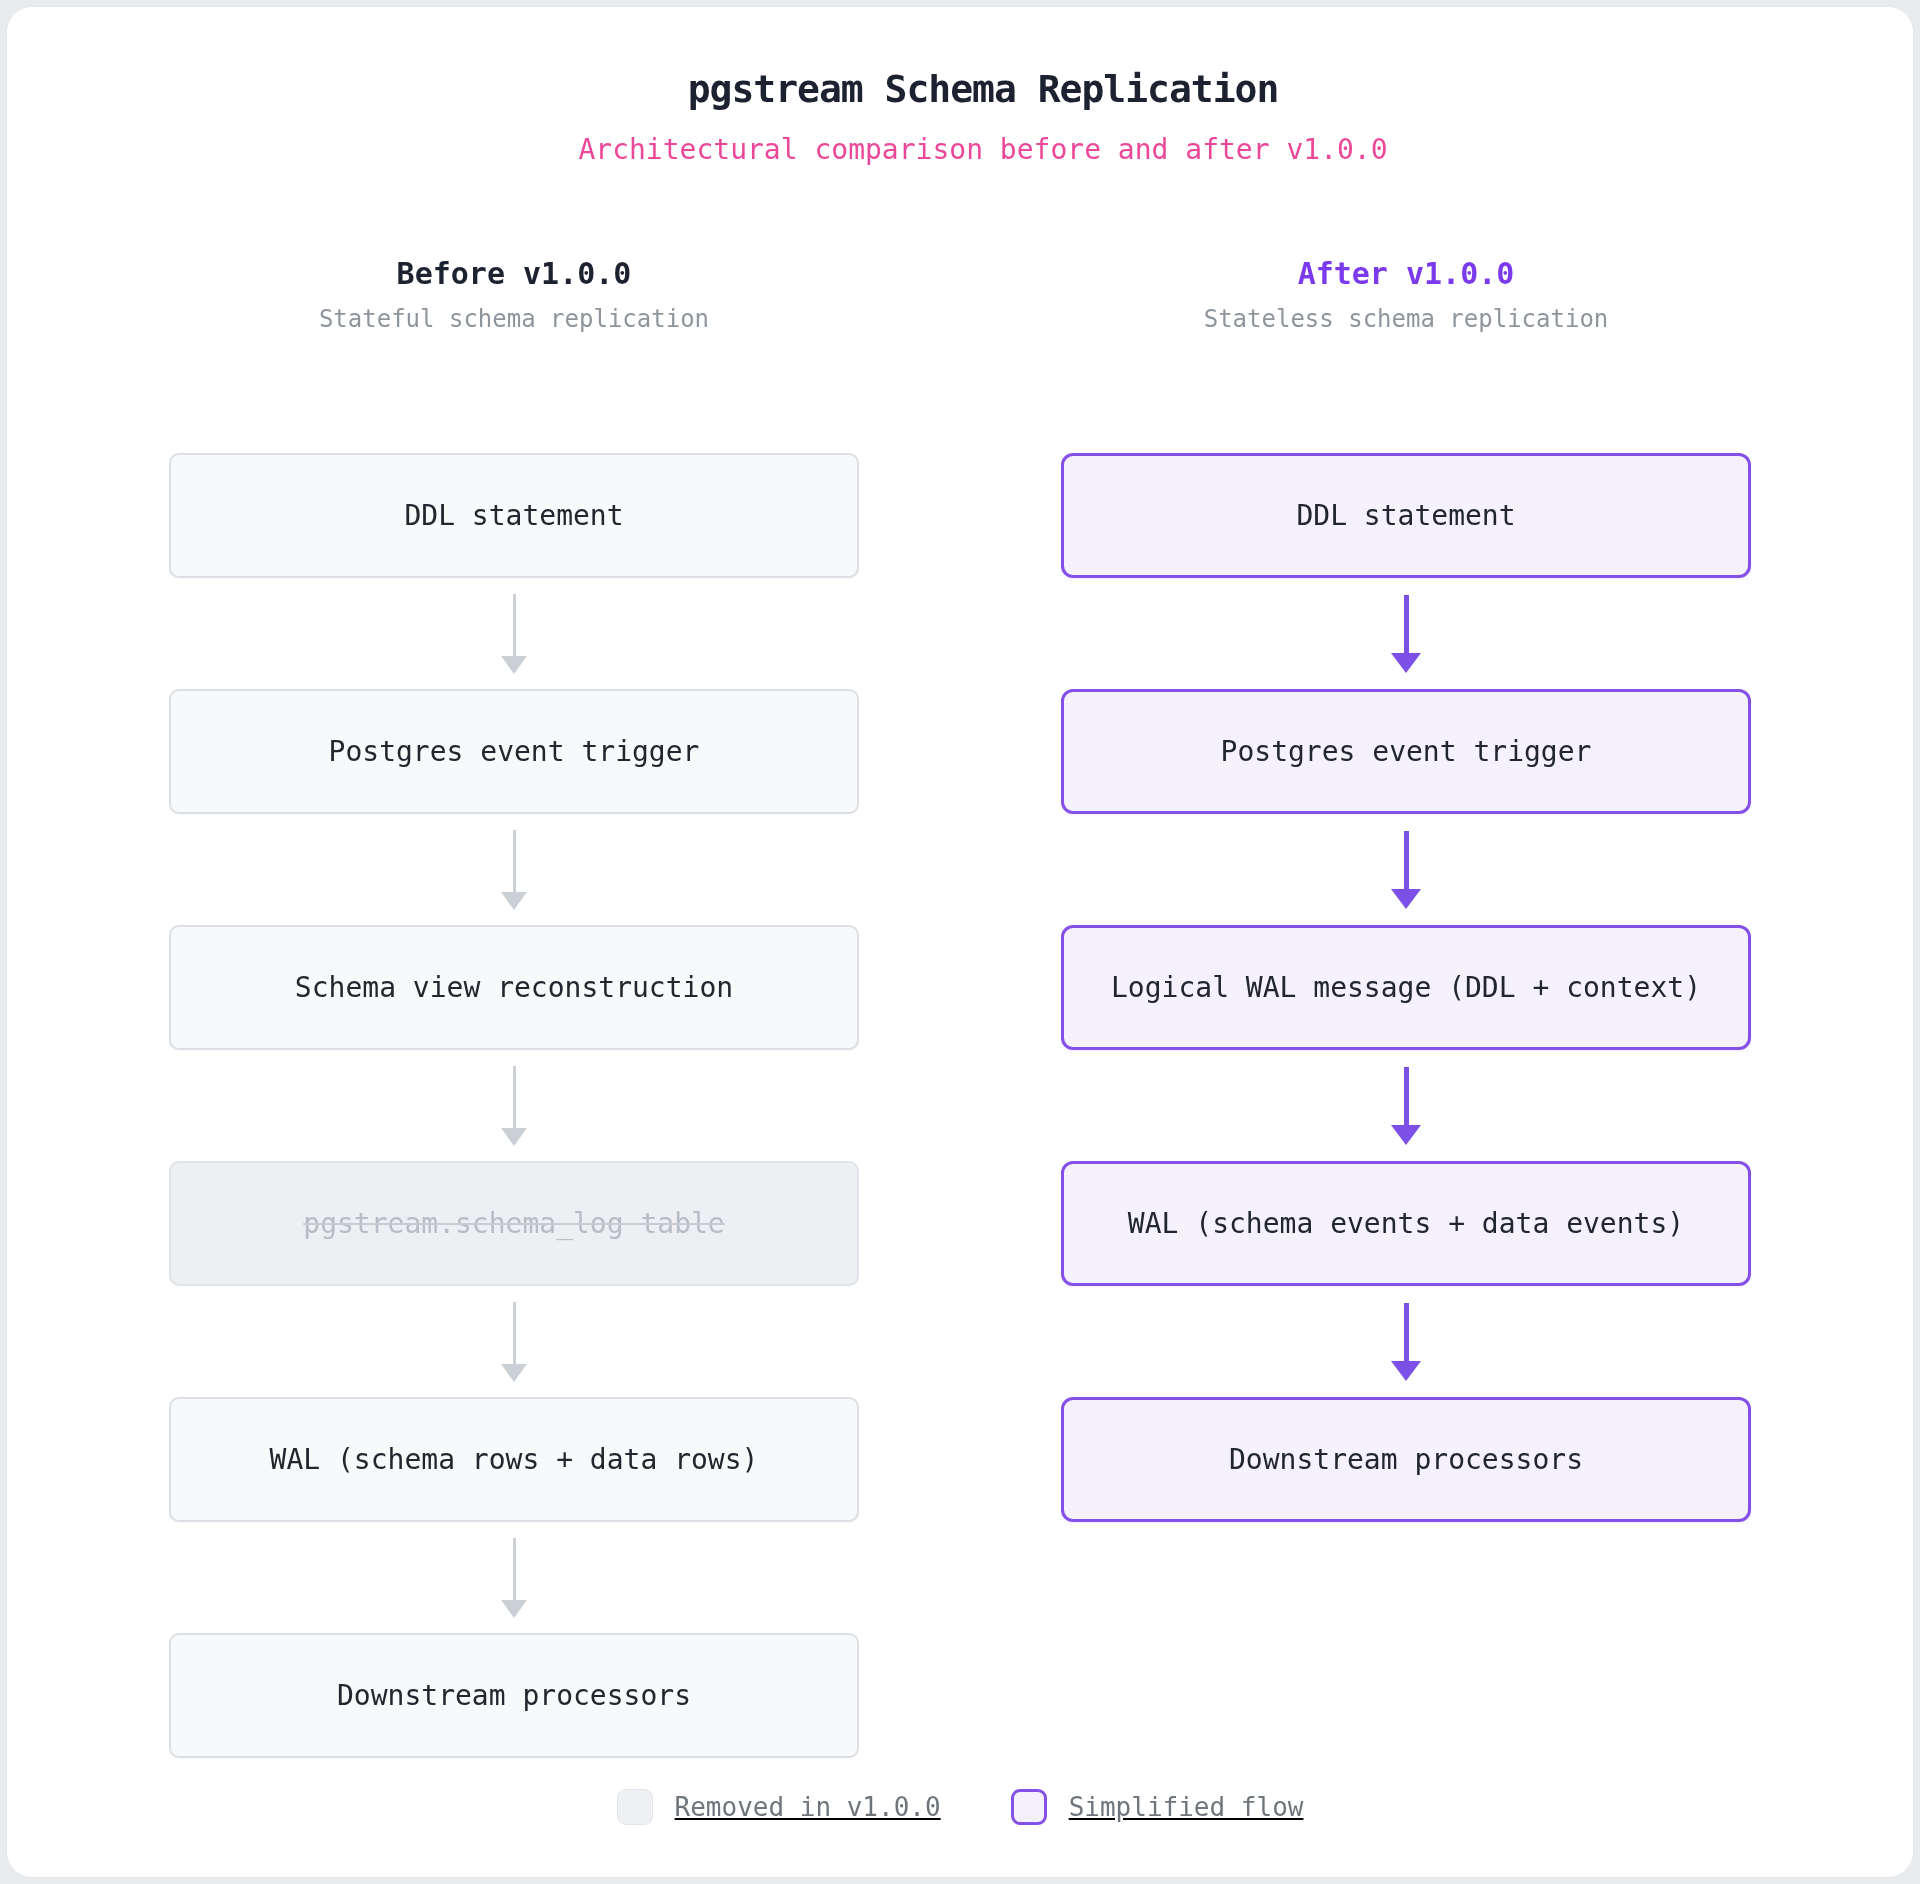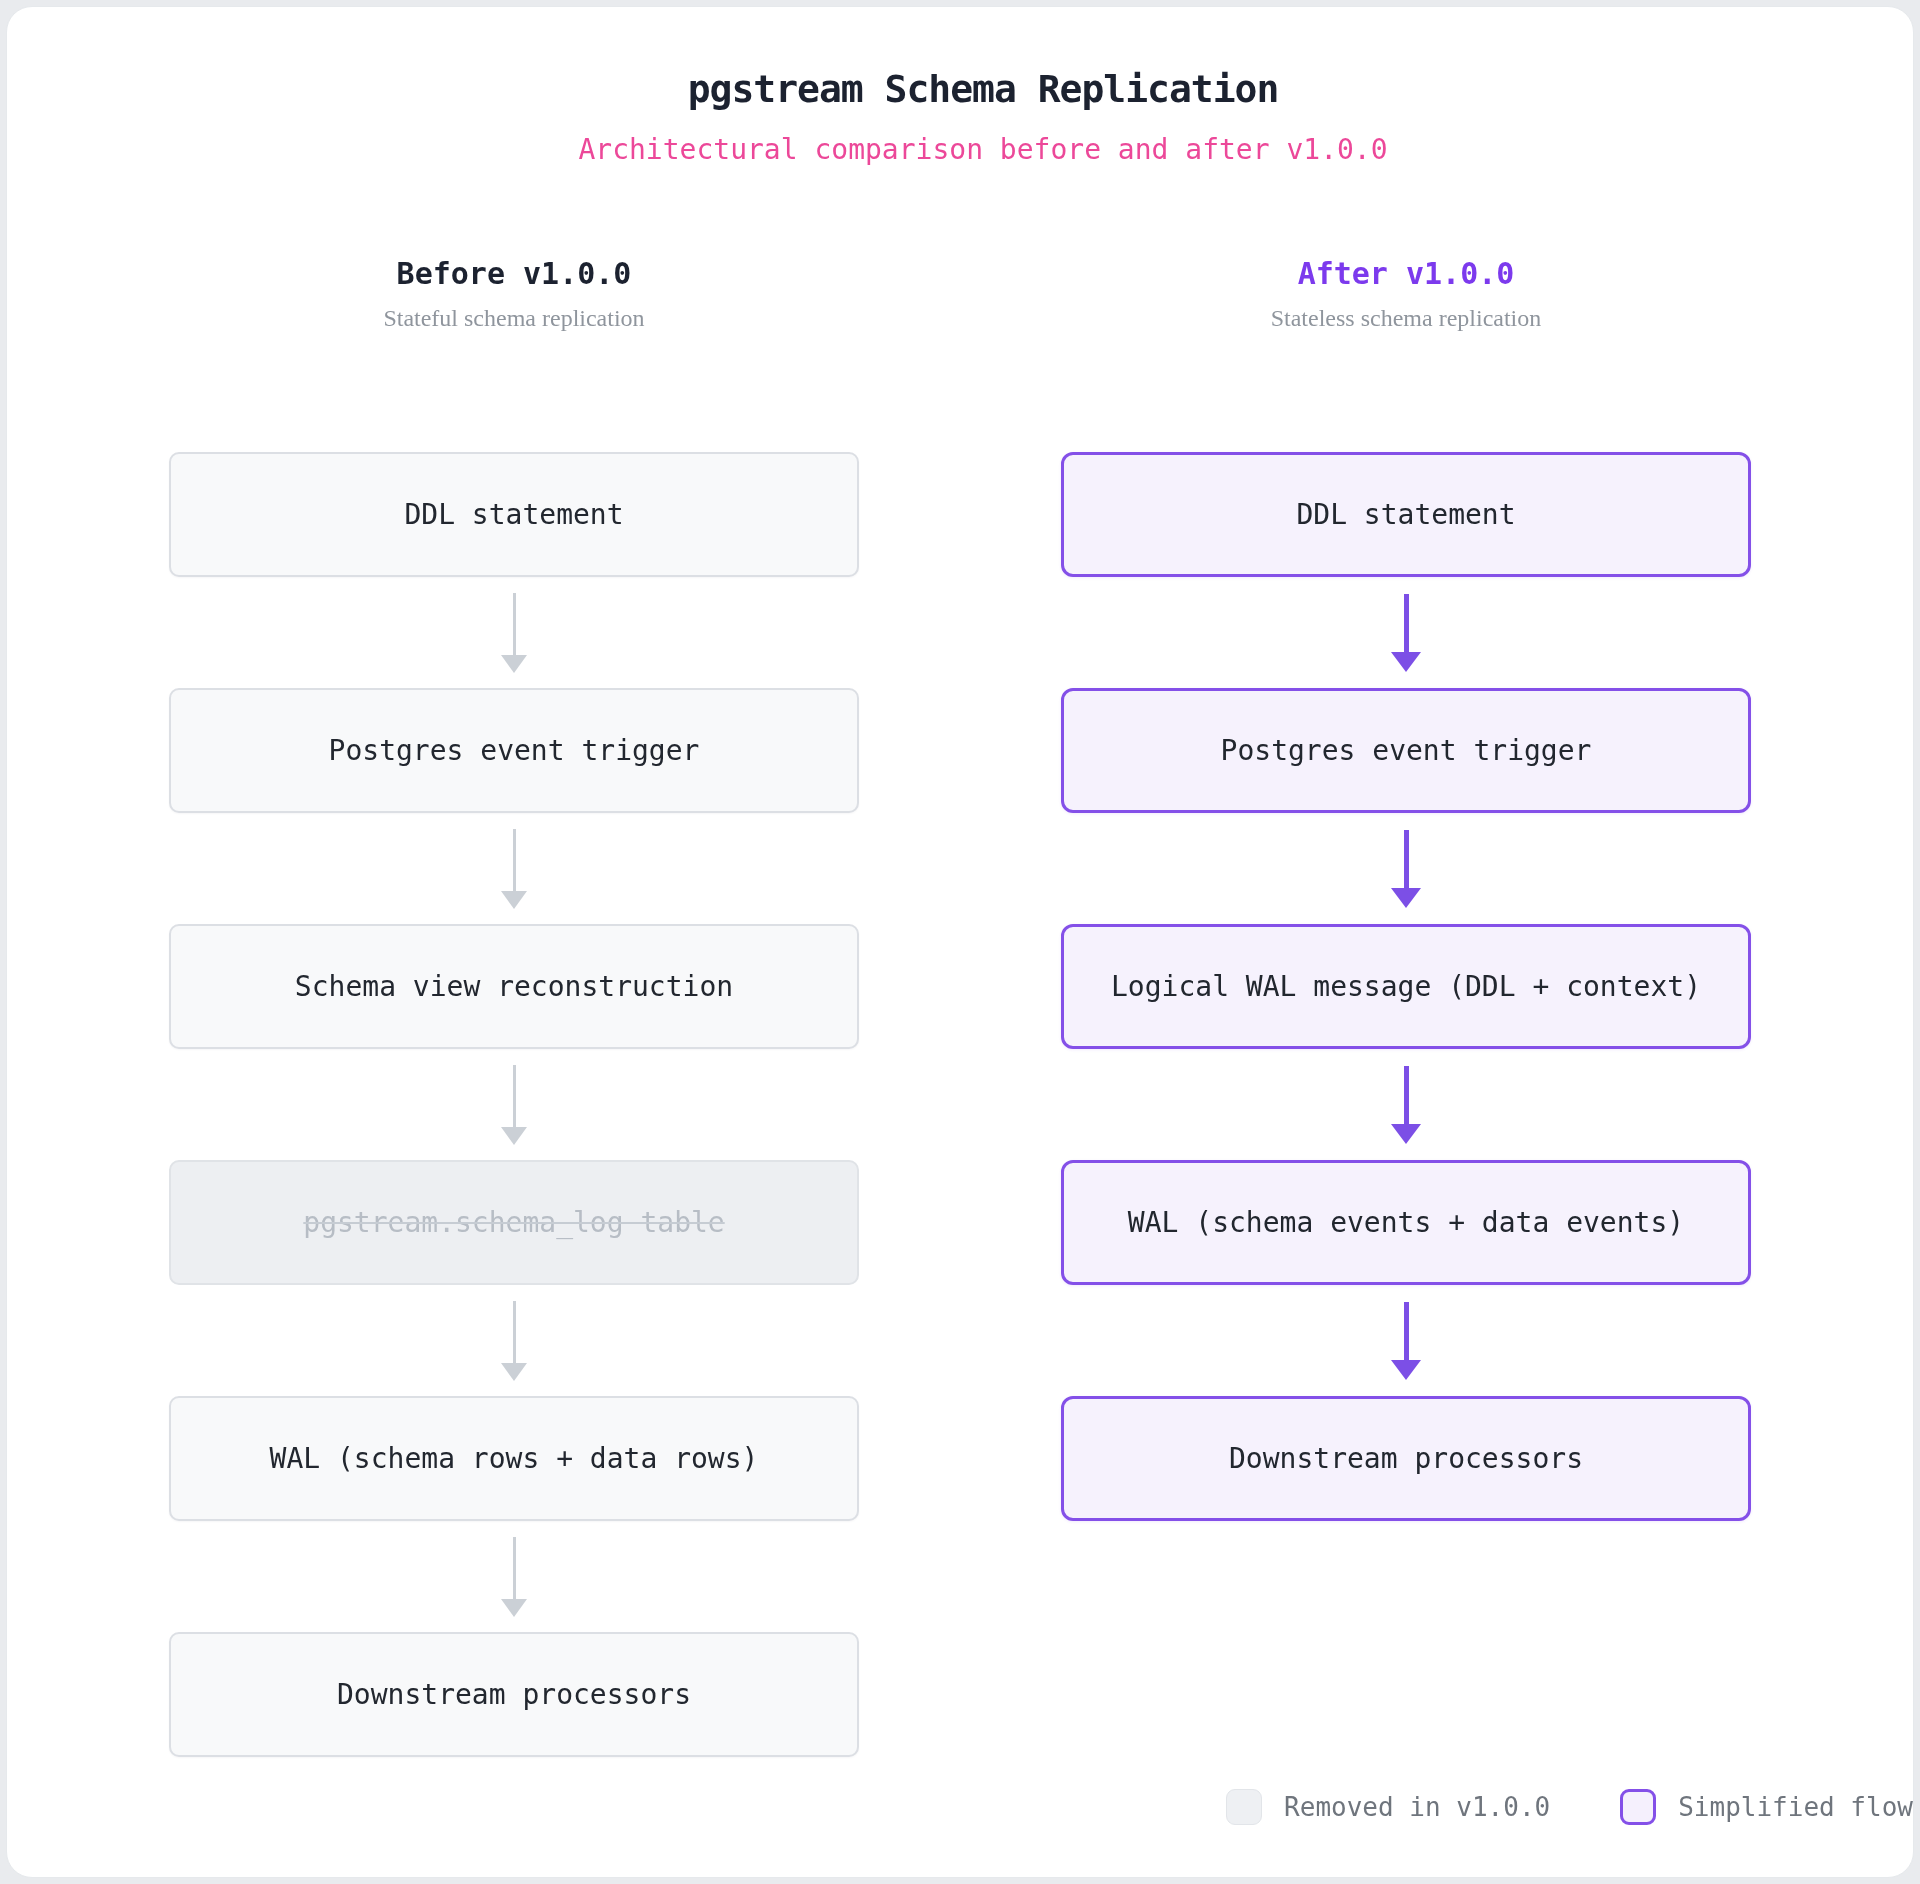--- a/index.html
+++ b/index.html
@@ -24,21 +24,21 @@
     margin-top: 22px; font-size: 28px; color: #ec4899;
   }
   .columns {
     display: flex; justify-content: center;
     gap: 202px; margin-top: 90px;
   }
   .column { width: 690px; }
   .col-header { text-align: center; }
   .col-title { font-size: 30px; font-weight: bold; color: #1c2230; }
   .col-title.accent { color: #7c3aed; }
-  .col-subtitle { margin-top: 14px; font-size: 24px; color: #8f959d; font-family: Liberation Serif, serif; }
+  .col-subtitle { margin-top: 14px; font-size: 24px; color: #8f959d; }
   .nodes { margin-top: 120px; display: flex; flex-direction: column; }
   .node {
     height: 125px; width: 100%;
     display: flex; align-items: center; justify-content: center;
     font-size: 28px; color: #22272f;
     background: #f8f9fa;
     border: 2px solid #dcdfe4;
     border-radius: 10px;
     box-shadow: 0 1px 2px rgba(20,30,40,0.04);
     text-align: center;
@@ -69,21 +69,21 @@
     border-top: 18px solid #cbd0d6;
   }
   .arrow.purple .shaft { width: 5px; height: 58px; background: #7c4fe6; }
   .arrow.purple .head {
     border-left: 15px solid transparent;
     border-right: 15px solid transparent;
     border-top: 20px solid #7c4fe6;
   }
   .legend {
     position: absolute; left: 0; right: 0; top: 1782px;
-    display: flex; justify-content: flex-end; align-items: center; gap: 70px;
+    display: flex; justify-content: center; align-items: center; gap: 70px; text-decoration: underline;
   }
   .legend-item { display: flex; align-items: center; gap: 22px; }
   .swatch {
     width: 36px; height: 36px; border-radius: 9px;
   }
   .swatch.removed { background: #eef0f3; border: 1px solid #e2e5e9; }
   .swatch.simplified { background: #f5f0fd; border: 3px solid #8450e8; }
   .legend-label { font-size: 26px; color: #6f757d; }
 </style>
 </head>

